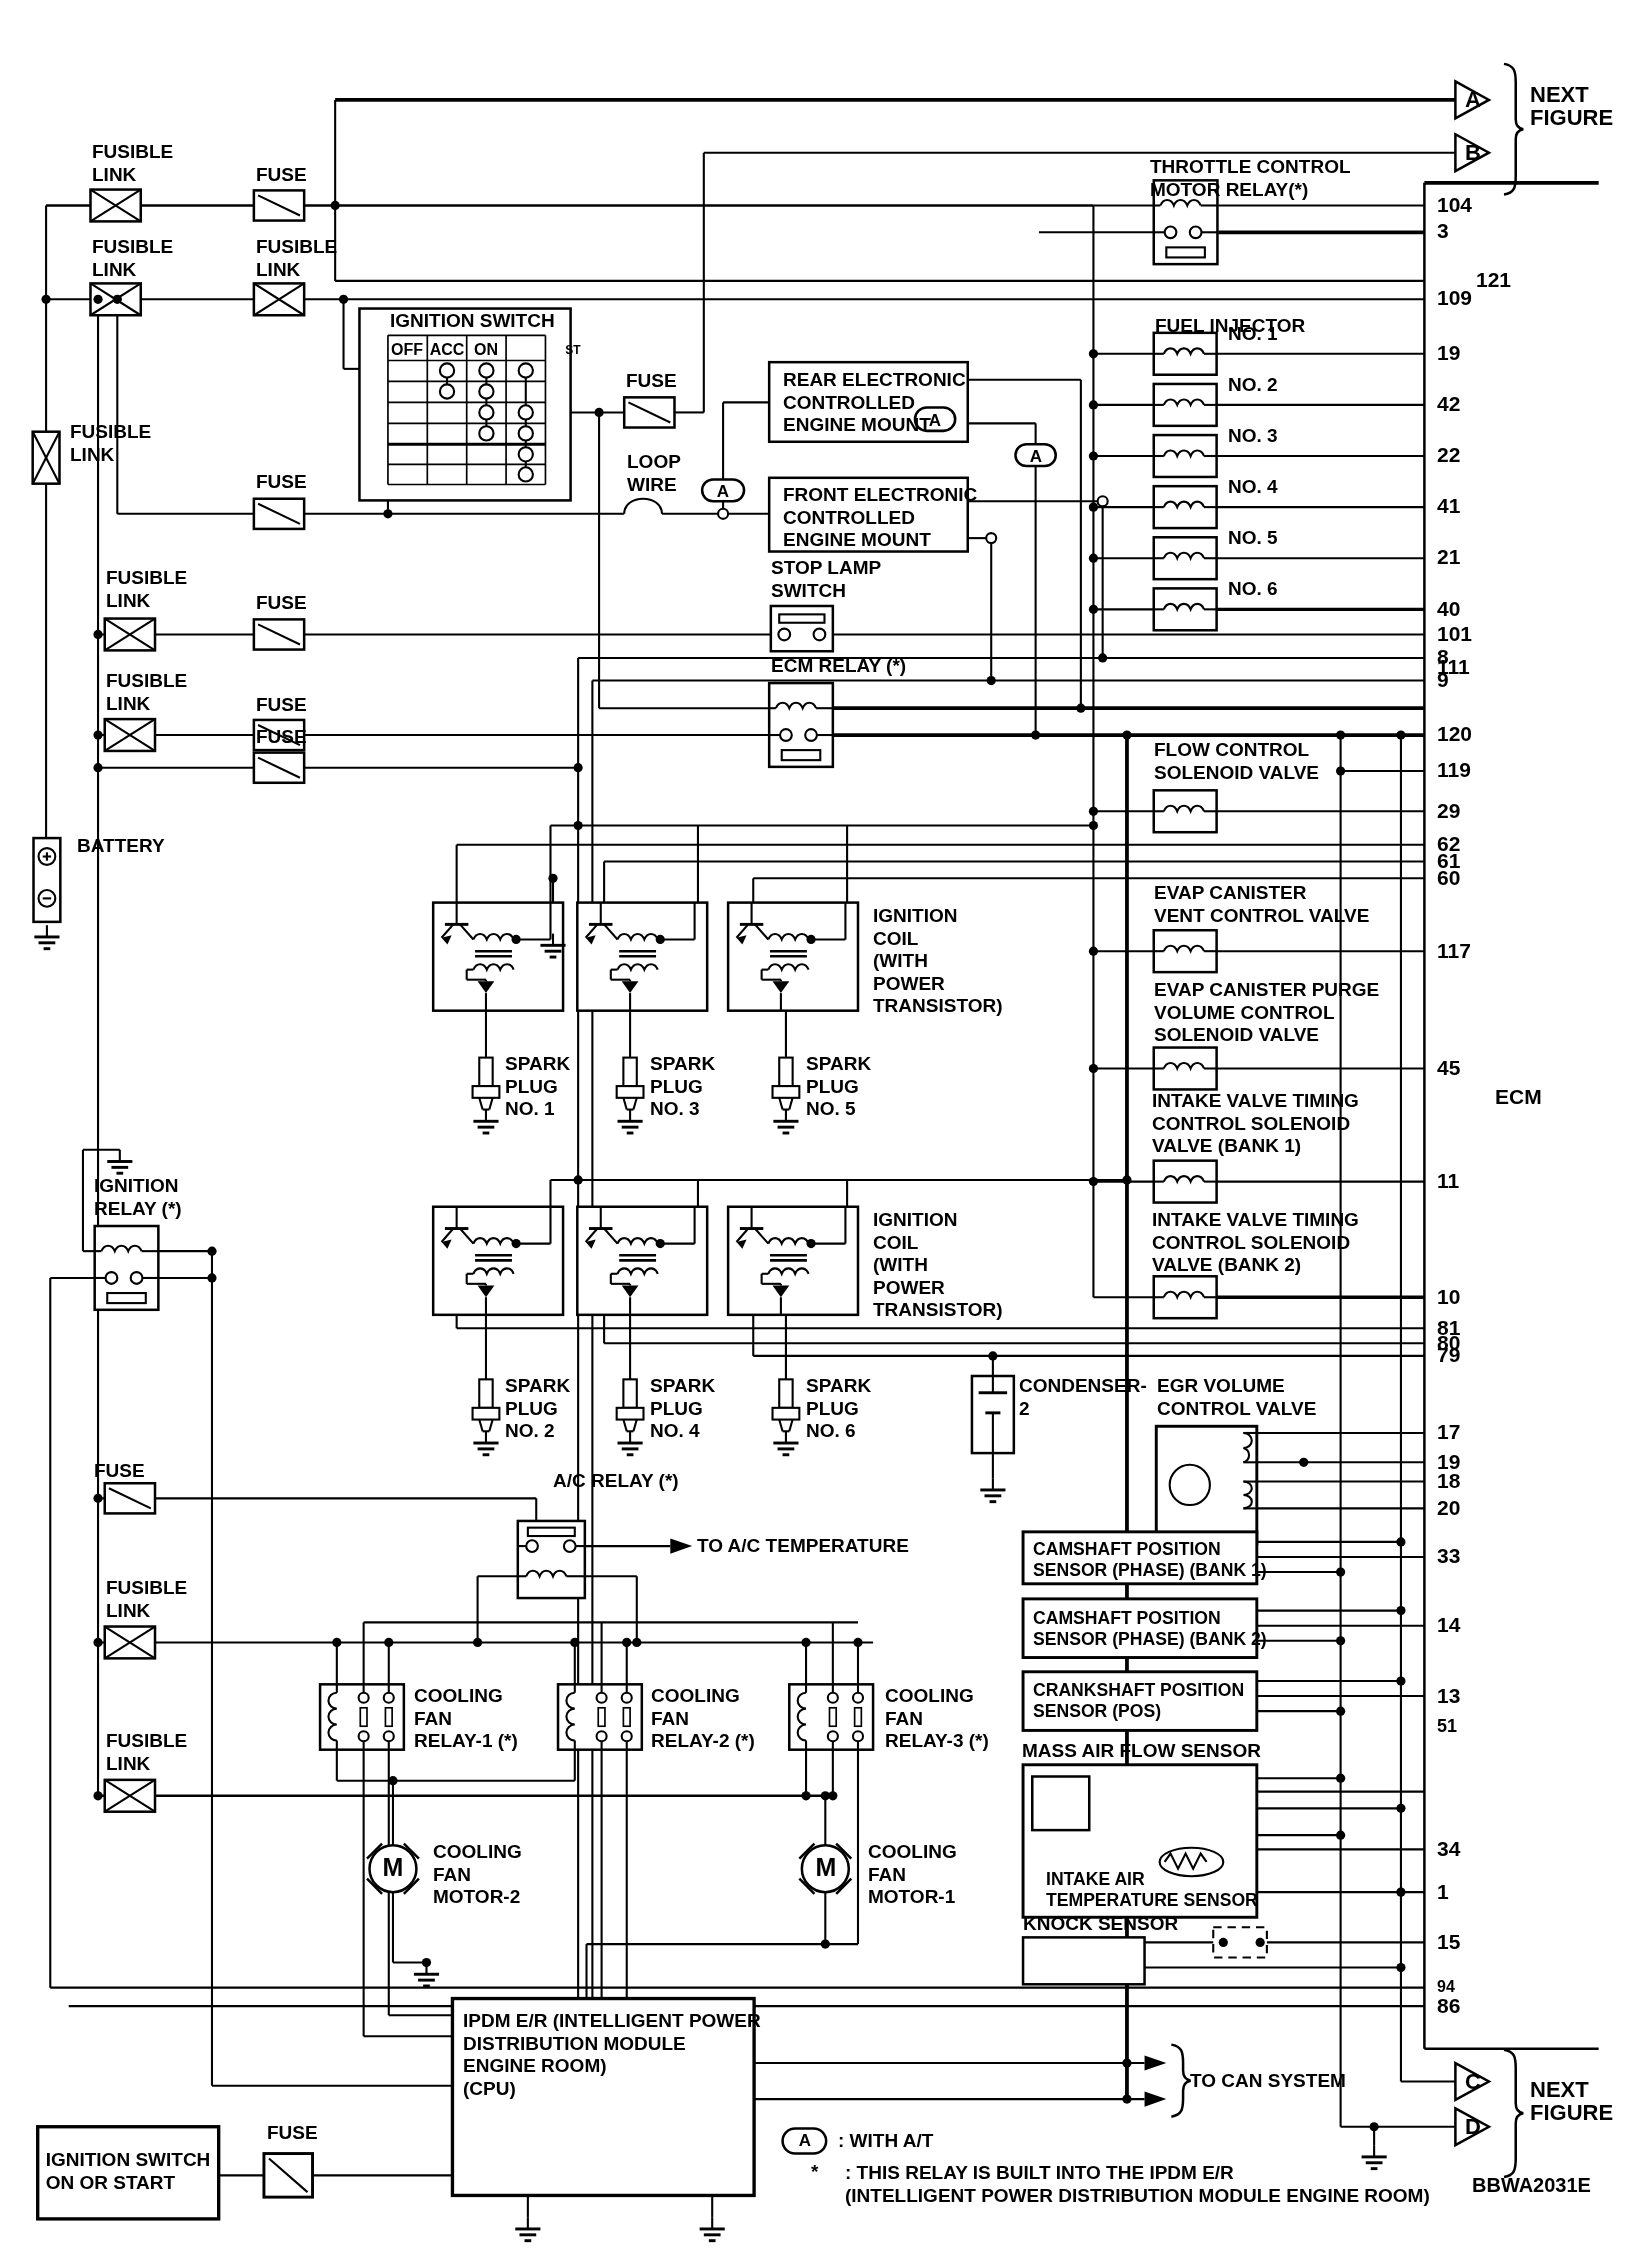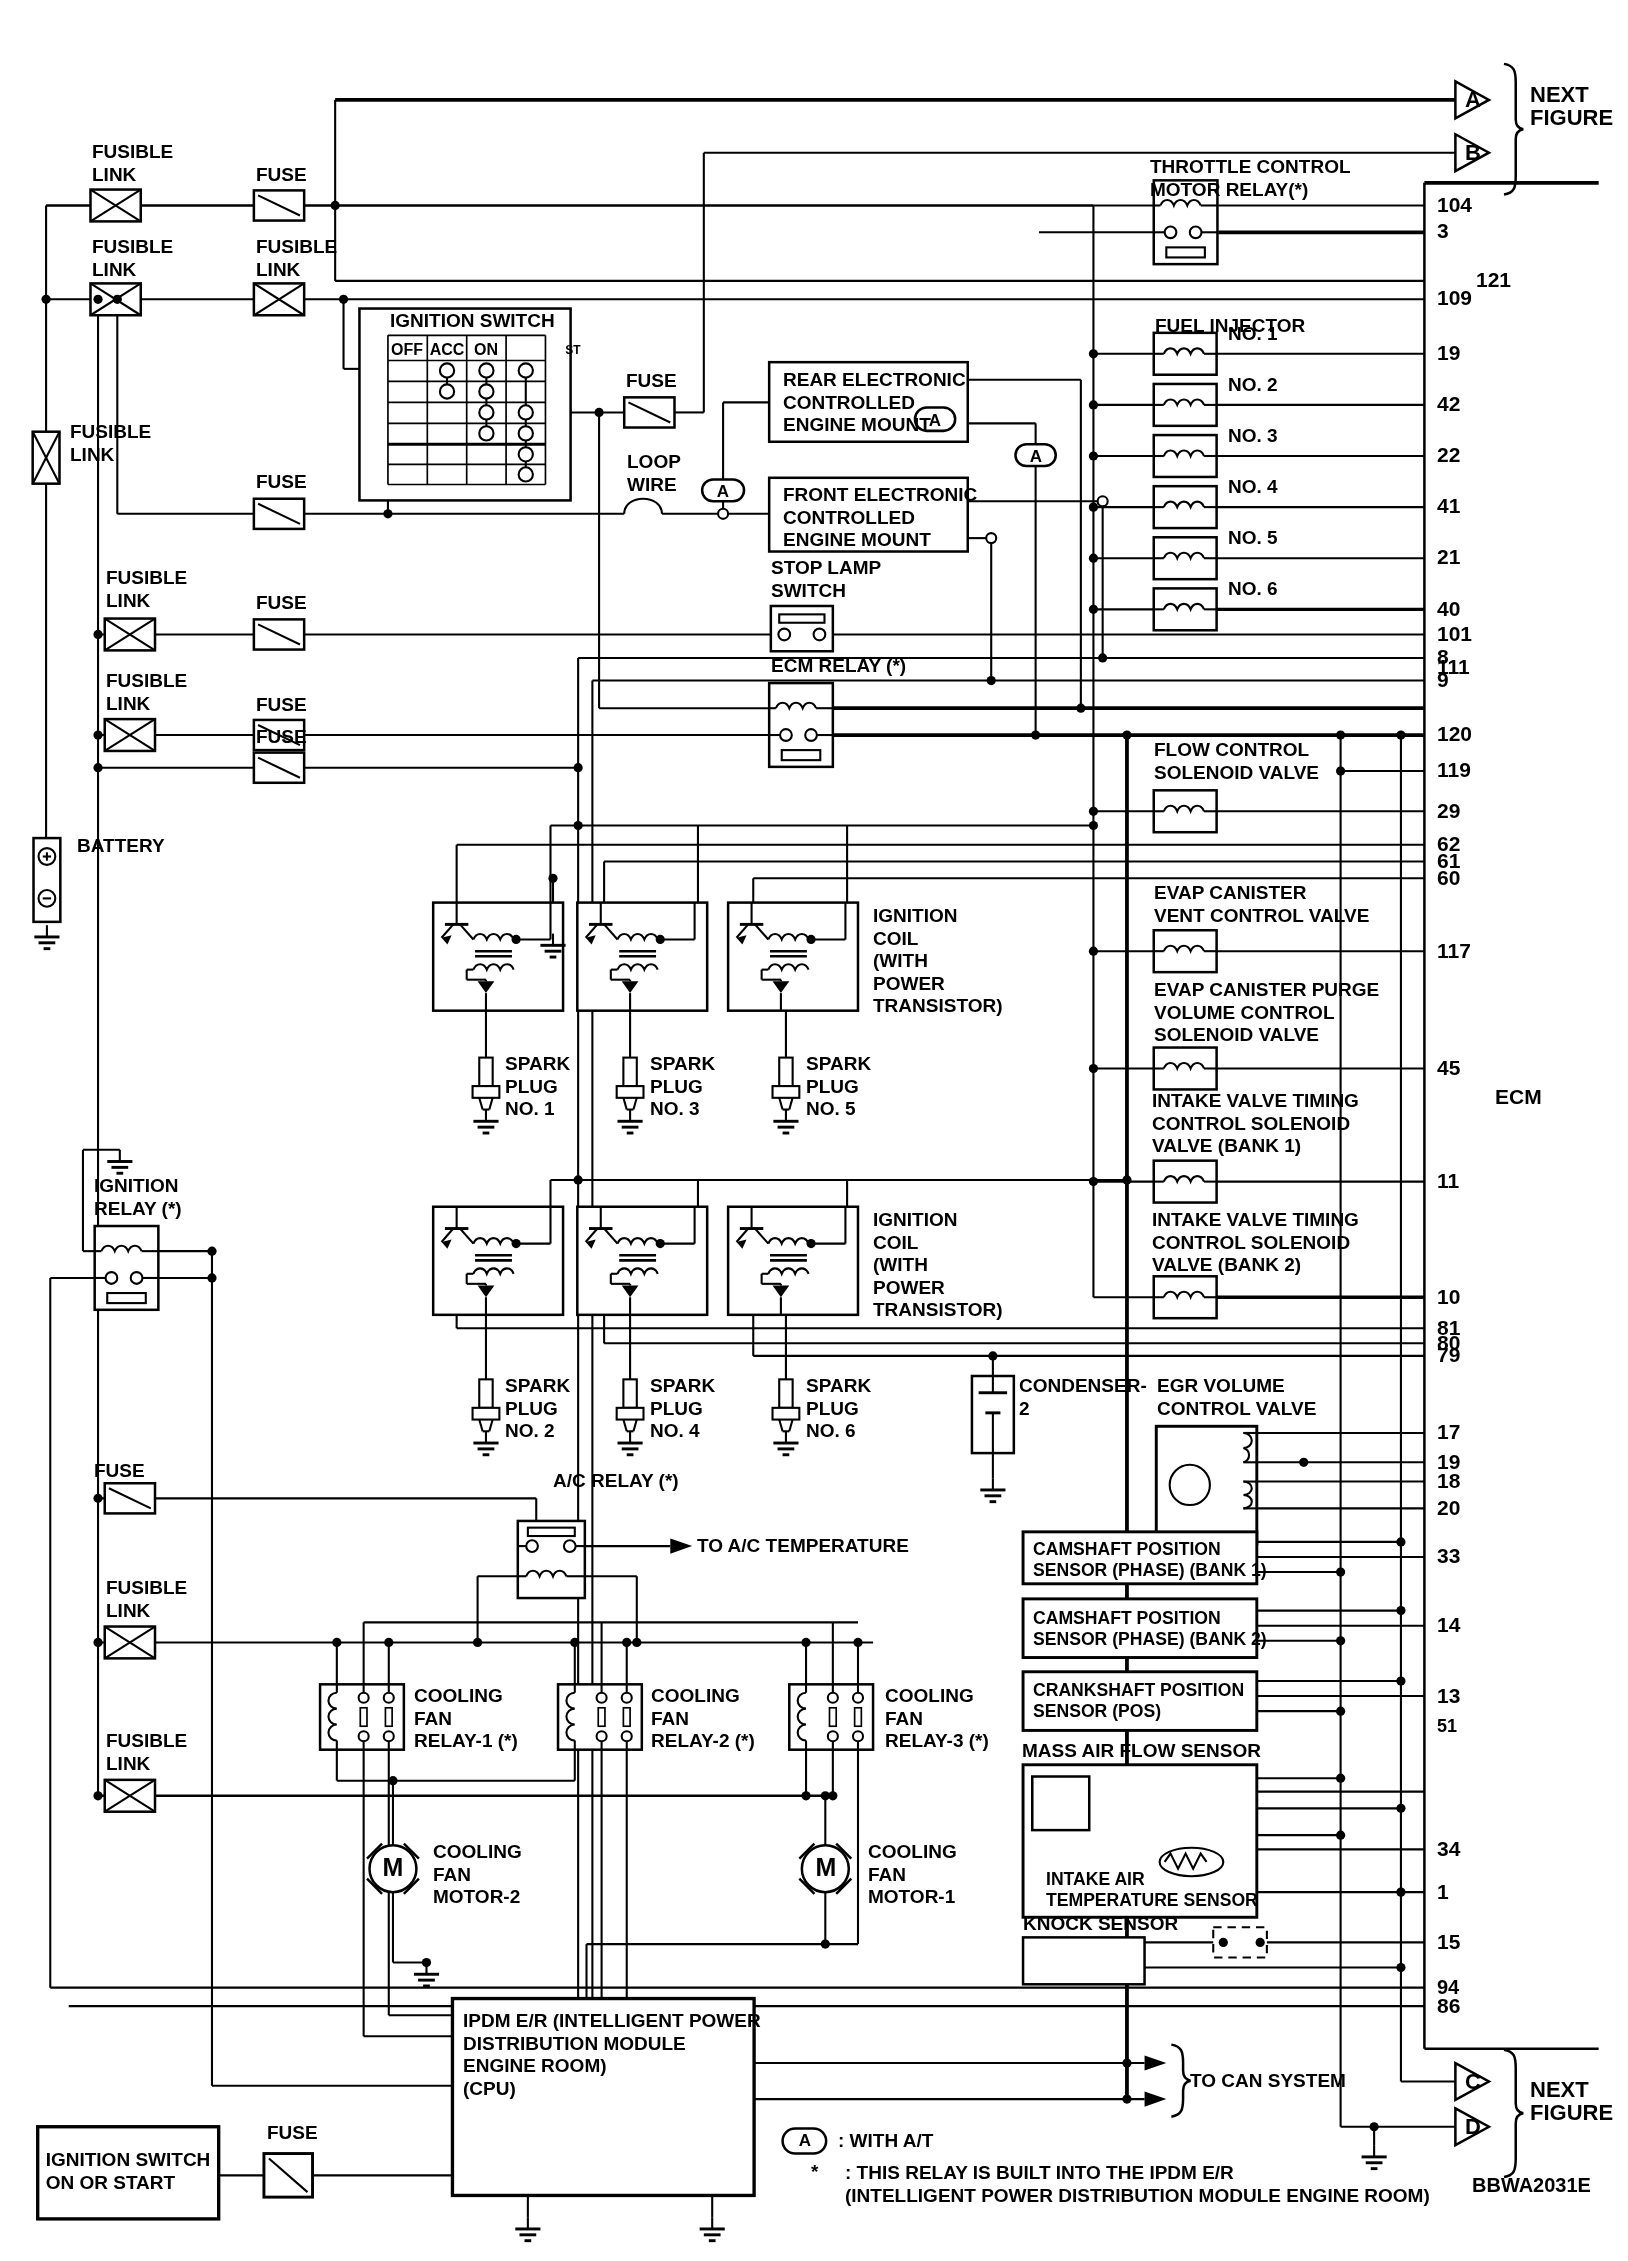--- a/index.html
+++ b/index.html
@@ -949,18 +949,18 @@
       <div class="lbl" style="left: 1437px; top: 1451px; font-size: 21px;">19</div>
       <div class="lbl" style="left: 1437px; top: 1470px; font-size: 21px;">18</div>
       <div class="lbl" style="left: 1437px; top: 1497px; font-size: 21px;">20</div>
       <div class="lbl" style="left: 1437px; top: 1545px; font-size: 21px;">33</div>
       <div class="lbl" style="left: 1437px; top: 1614px; font-size: 21px;">14</div>
       <div class="lbl" style="left: 1437px; top: 1685px; font-size: 21px; text-align: center;">13</div>
       <div class="lbl" style="left: 1437px; top: 1715px; font-size: 18px;">51</div>
       <div class="lbl" style="left: 1437px; top: 1838px; font-size: 21px;">34</div>
       <div class="lbl" style="left: 1437px; top: 1881px; font-size: 21px;">1</div>
       <div class="lbl" style="left: 1437px; top: 1931px; font-size: 21px;">15</div>
-      <div class="lbl" style="left: 1437px; top: 1976px; font-size: 20px; text-align: right;">94</div>
+      <div class="lbl" style="left: 1437px; top: 1976px; font-size: 16px; text-align: right;">94</div>
       <div class="lbl" style="left: 1437px; top: 1995px; font-size: 21px;">86</div>
     </div>
   <div class="lbl" style="left:1472px;top:2174px;font-size:20px;">BBWA2031E</div>
 </div>
 
 
 </body></html>

